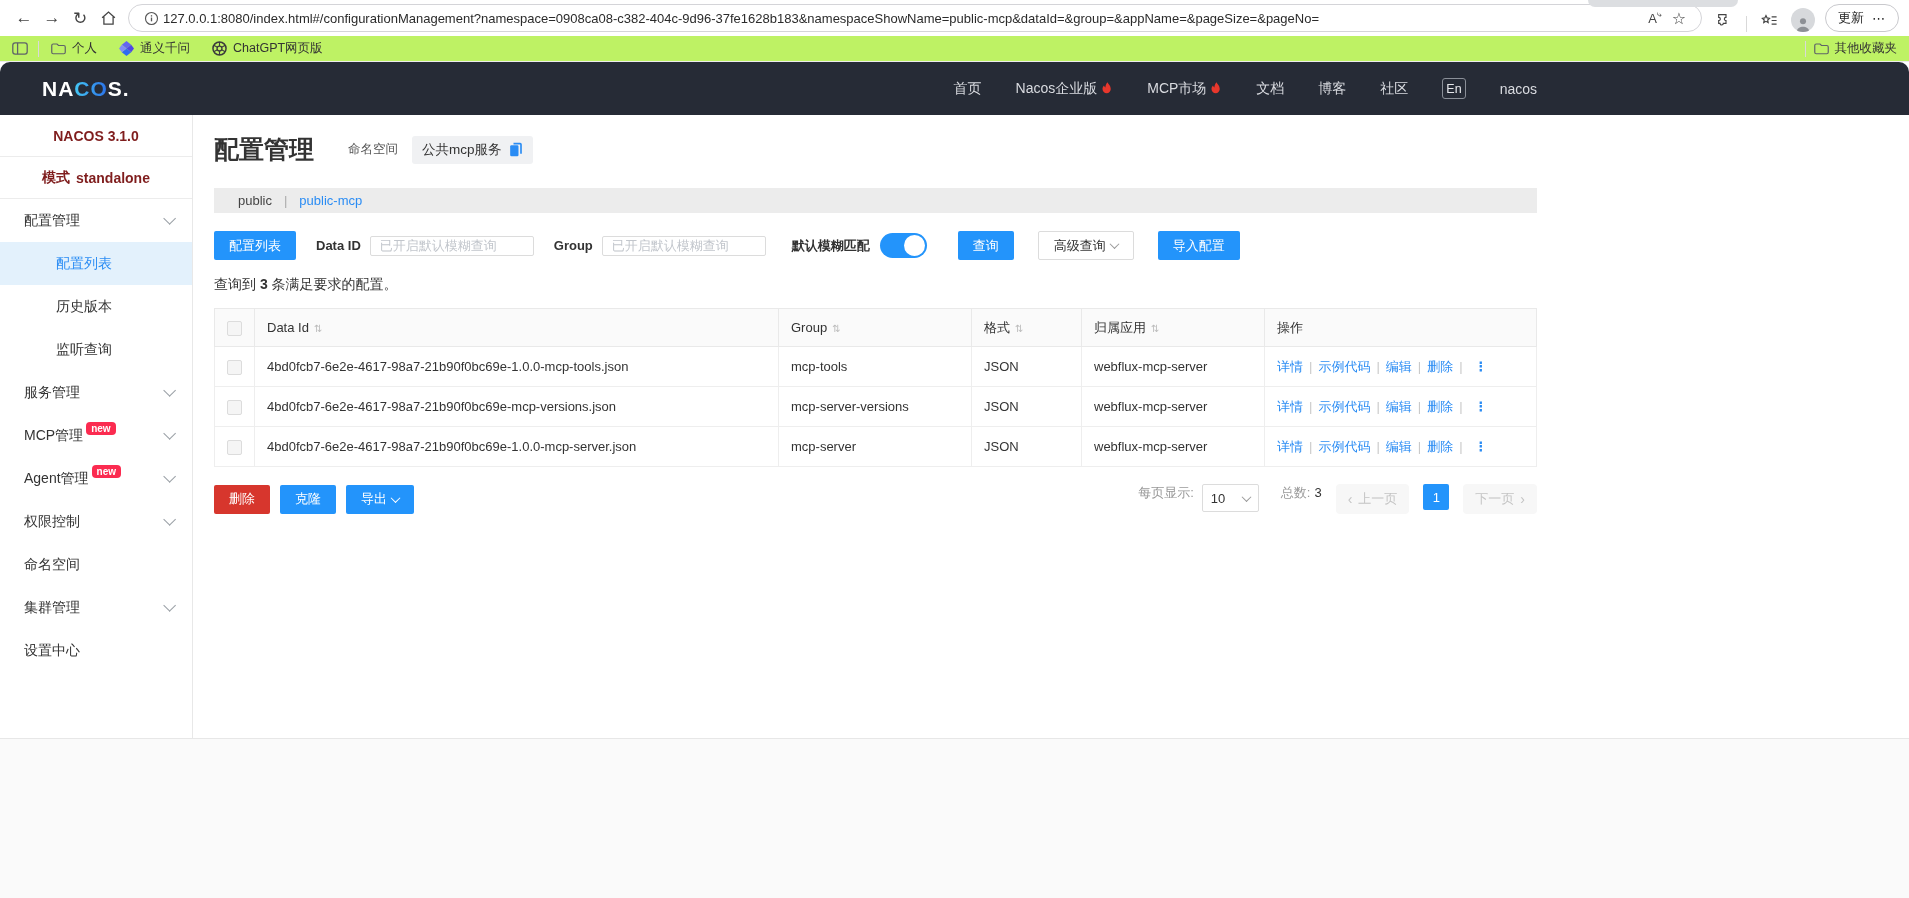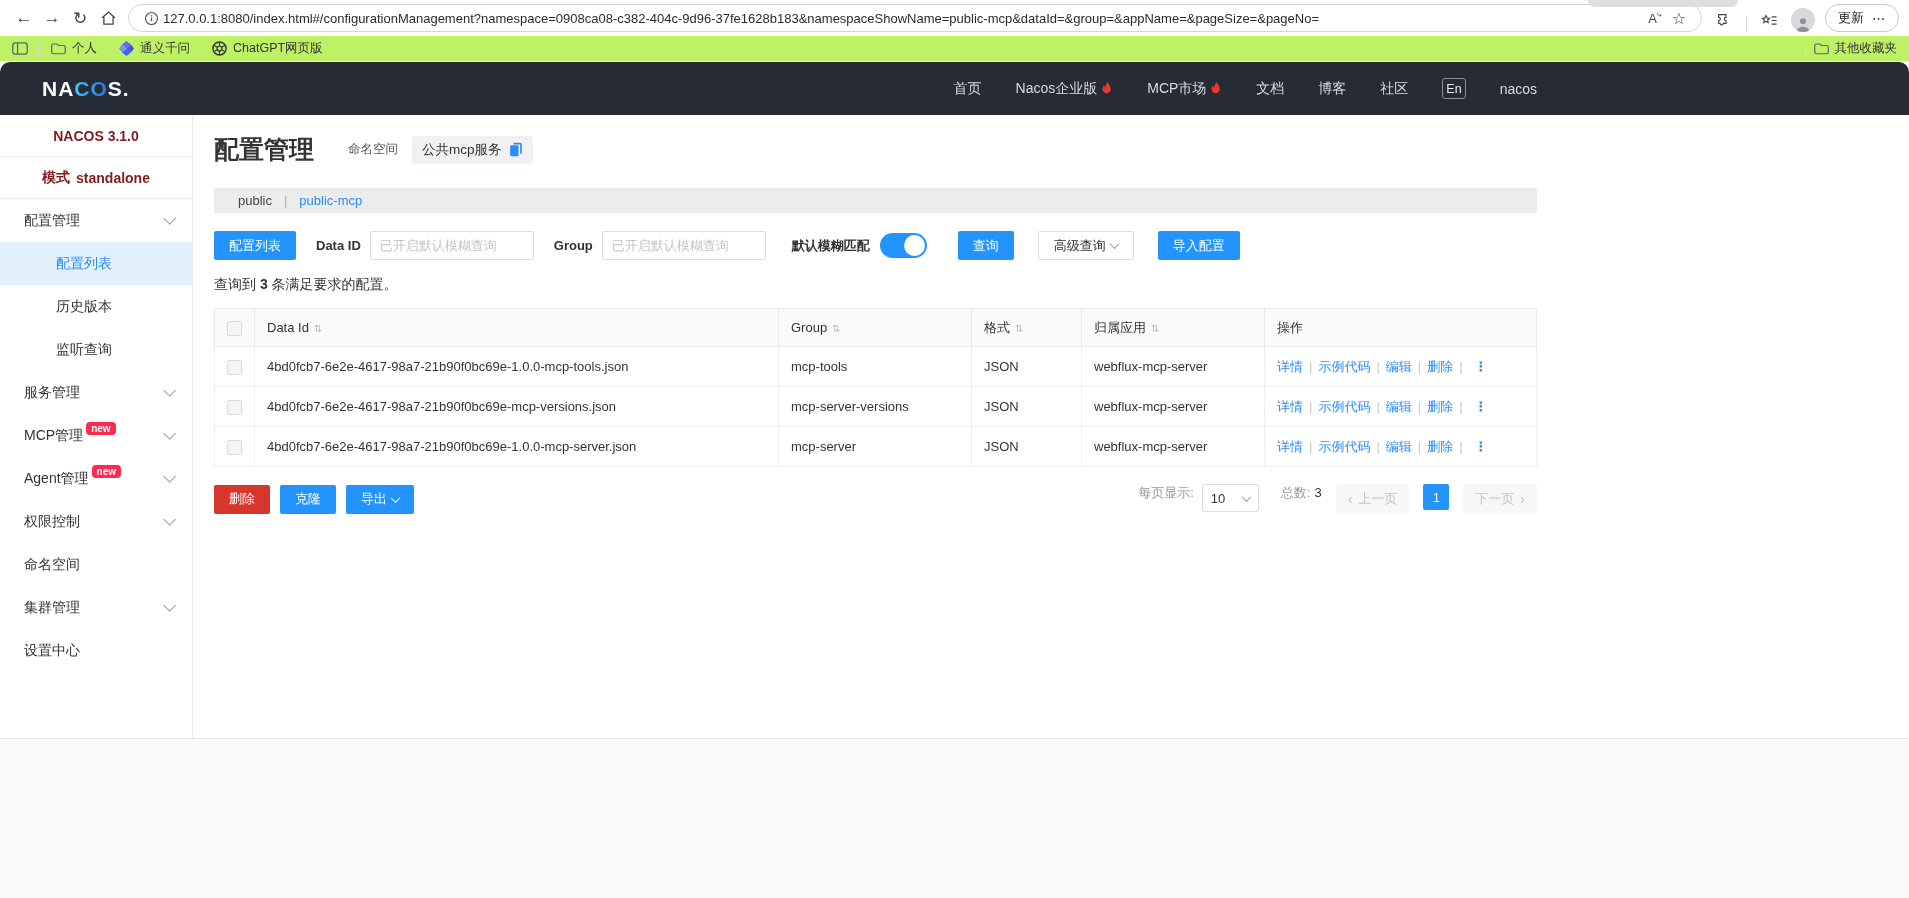--- a/index.html
+++ b/index.html
@@ -56,21 +56,21 @@
   .ns-bar{ margin-top:22px; height:25px; background:#ececec; display:flex; align-items:center; padding:0 24px; font-size:13px; gap:12px;}
   .ns-tab{ color:#444; cursor:default;}
   .ns-tab.active{ color:#2a8cf4;}
   .ns-sep{ color:#aaa;}
 
   .toolbar{ margin-top:18px; display:flex; align-items:center;}
   .btn{ height:29px; border:none; border-radius:2px; font-size:13px; color:#fff; background:#2394fb; padding:0 15px; display:inline-flex; align-items:center; justify-content:center; gap:5px; font-family:inherit; cursor:default; white-space:nowrap;}
   .btn-danger{ background:#d7362d;}
   .btn-plain{ background:#fff; border:1px solid #dcdcdc; color:#333;}
   .fld-label{ font-size:13px; font-weight:bold; color:#333; margin:0 9px 0 20px; white-space:nowrap;}
-  .tb-input{ width:164px; height:29px; border:1px solid #dcdcdc; border-radius:2px; font-size:13px; padding:0 9px; color:#404040; font-family:inherit;}
+  .tb-input{ width:164px; height:20px; border:1px solid #dcdcdc; border-radius:2px; font-size:13px; padding:0 9px; color:#404040; font-family:inherit;}
   .tb-input::placeholder{ color:#c2c6cc;}
   .fuzzy-label{ font-size:13px; font-weight:bold; color:#333; margin:0 10px 0 26px; white-space:nowrap;}
   .toggle{ width:47px; height:25px; background:#2394fb; border-radius:13px; position:relative; flex:0 0 auto;}
   .toggle .knob{ position:absolute; top:2px; right:2px; width:21px; height:21px; background:#fff; border-radius:50%;}
   .gap18{ margin-left:31px;} .gap24{ margin-left:24px;}
   .caret{ width:7px; height:7px; border-right:1.3px solid currentColor; border-bottom:1.3px solid currentColor; transform:rotate(45deg) translate(-1px,-1px); display:inline-block;}
   .caret-gray{ color:#999;}
 
   .result-line{ margin-top:16px; font-size:14px; color:#333;}
   .result-line b{ font-weight:bold;}

